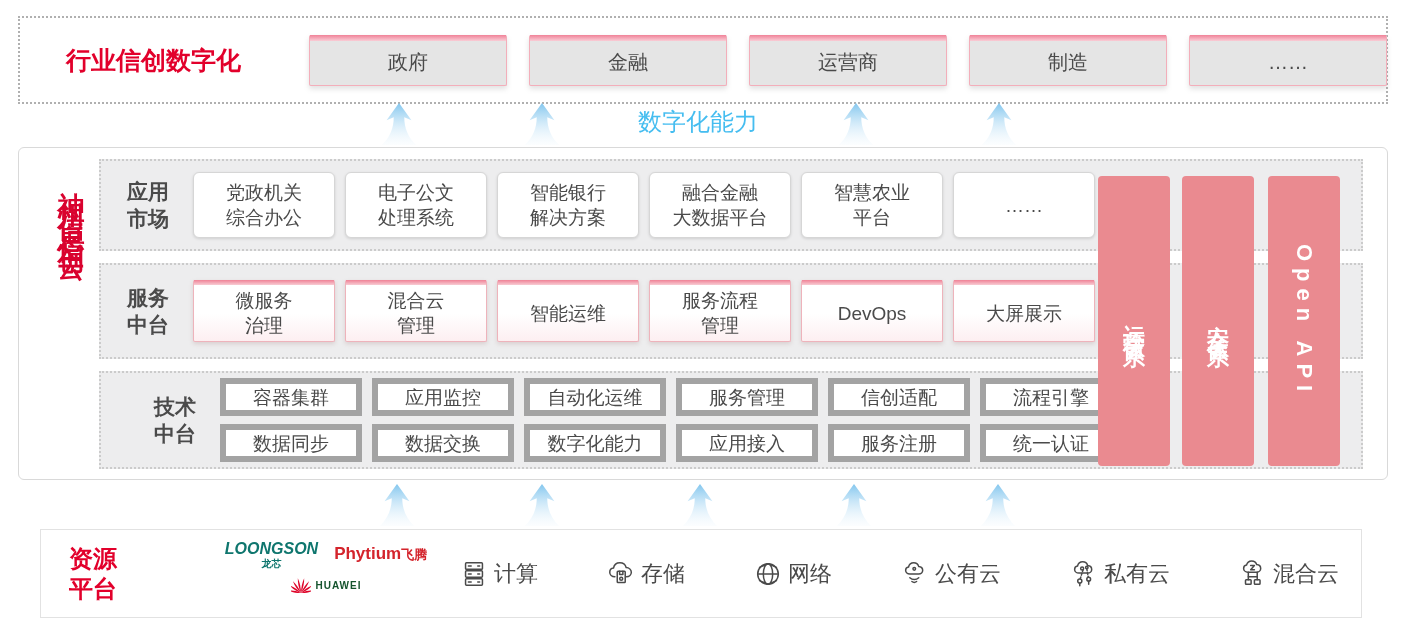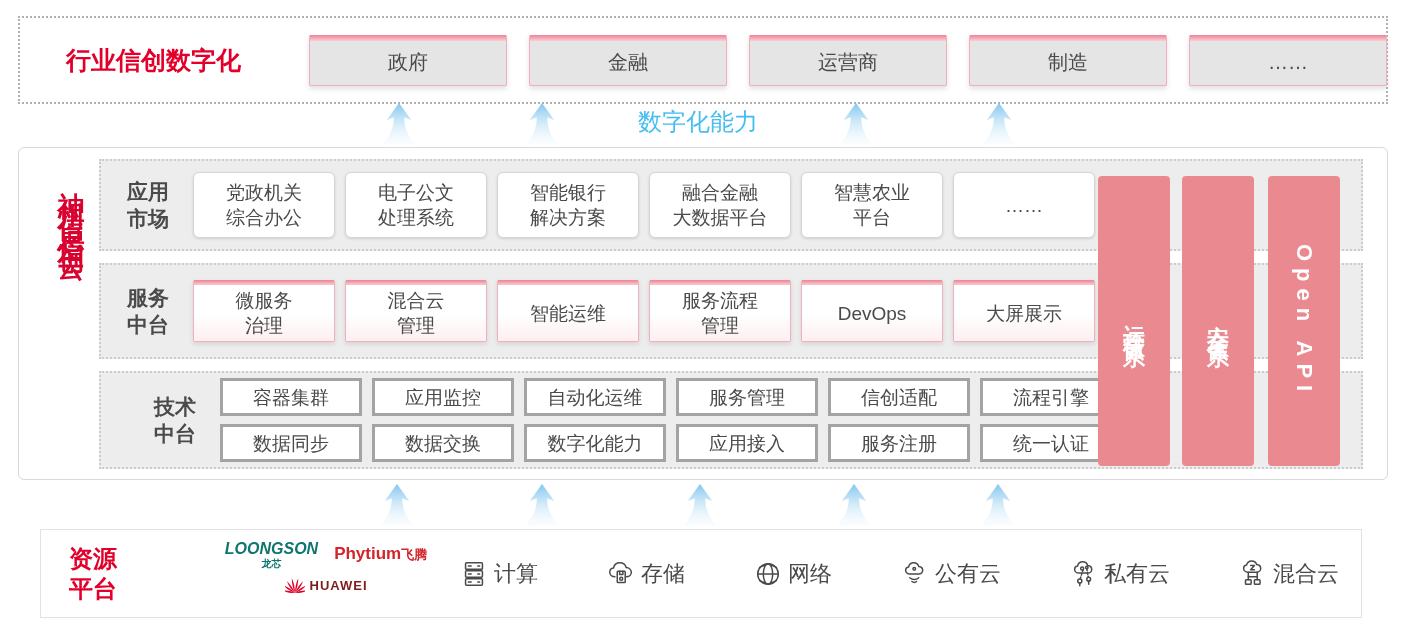--- a/index.html
+++ b/index.html
@@ -37,21 +37,21 @@
   .cards{display:flex;gap:10px;margin-left:8px;}
   .card{width:142px;display:flex;align-items:center;justify-content:center;text-align:center;
         white-space:pre-line;font-size:19px;line-height:25px;color:#4a4a4a;box-sizing:border-box;}
   .card.app{height:66px;background:#fff;border:1px solid #d6d6d6;border-radius:6px;
             box-shadow:0 1px 3px rgba(0,0,0,.13);}
   .card.svc{height:62px;background:linear-gradient(180deg,#ffffff 55%,#fdeff1);
             border:1px solid #eeb3bb;border-top:none;border-radius:2px;
             box-shadow:0 2px 4px rgba(160,120,120,.25);flex-direction:column;padding:0;}
   .card.svc .topbar{height:5px;width:100%;background:linear-gradient(180deg,#ef8296,#f8ccd4);flex:none;}
   .card.svc .txt{flex:1;display:flex;align-items:center;justify-content:center;white-space:pre-line;}
-  .card.tech{height:38px;background:#fff;border:3px solid #a3a3a3;}
+  .card.tech{height:38px;background:#fff;border:6px solid #a3a3a3;}
   .tech-stack{display:flex;flex-direction:column;gap:8px;margin-left:8px;}
   .tech-stack .cards{margin-left:0;}
   .pillar{position:absolute;top:28px;width:72px;height:290px;background:#ea8a90;border-radius:4px;
           display:flex;align-items:center;justify-content:center;
           writing-mode:vertical-rl;text-orientation:mixed;
           font-size:22px;font-weight:bold;color:#fff;letter-spacing:7px;}
 
   
   .bottom-box{left:40px;top:529px;width:1322px;height:89px;background:#fff;
               border:1px solid #e2e2e2;box-sizing:border-box;}
@@ -59,21 +59,21 @@
              white-space:pre-line;line-height:30px;}
   .vendors{position:absolute;left:160px;top:10px;width:250px;display:flex;flex-direction:column;align-items:center;}
   .vendor-row{display:flex;align-items:flex-start;gap:16px;}
   .loongson{display:flex;flex-direction:column;align-items:center;color:#0f766e;}
   .loongson .en{font-size:16px;font-weight:bold;font-style:italic;letter-spacing:0;}
   .loongson .cn{font-size:10px;font-weight:bold;margin-top:-1px;}
   .phytium{display:flex;align-items:baseline;color:#d4242c;margin-top:4px;text-align:center;}
   .phytium .en{font-size:17px;font-weight:bold;}
   .phytium .cn{font-size:13px;font-weight:bold;}
   .huawei{display:flex;align-items:center;gap:5px;margin-top:5px;}
-  .huawei .en{font-size:13px;font-weight:bold;color:#7f1d1d;letter-spacing:1px;}
+  .huawei .en{font-size:10px;font-weight:bold;color:#14532d;letter-spacing:1px;}
   .resources{position:absolute;left:418px;top:0;height:100%;width:880px;
              display:flex;align-items:center;justify-content:space-between;}
   .res-item{display:flex;align-items:center;gap:5px;}
   .res-item .lbl{font-size:22px;color:#4a4a4a;}
   .res-item svg{stroke:#4a4a4a;fill:none;stroke-width:1.6;stroke-linejoin:round;stroke-linecap:round;}
 
   .hidden-defs{position:absolute;width:0;height:0;overflow:hidden;}
 </style>
 </head>
 <body>

